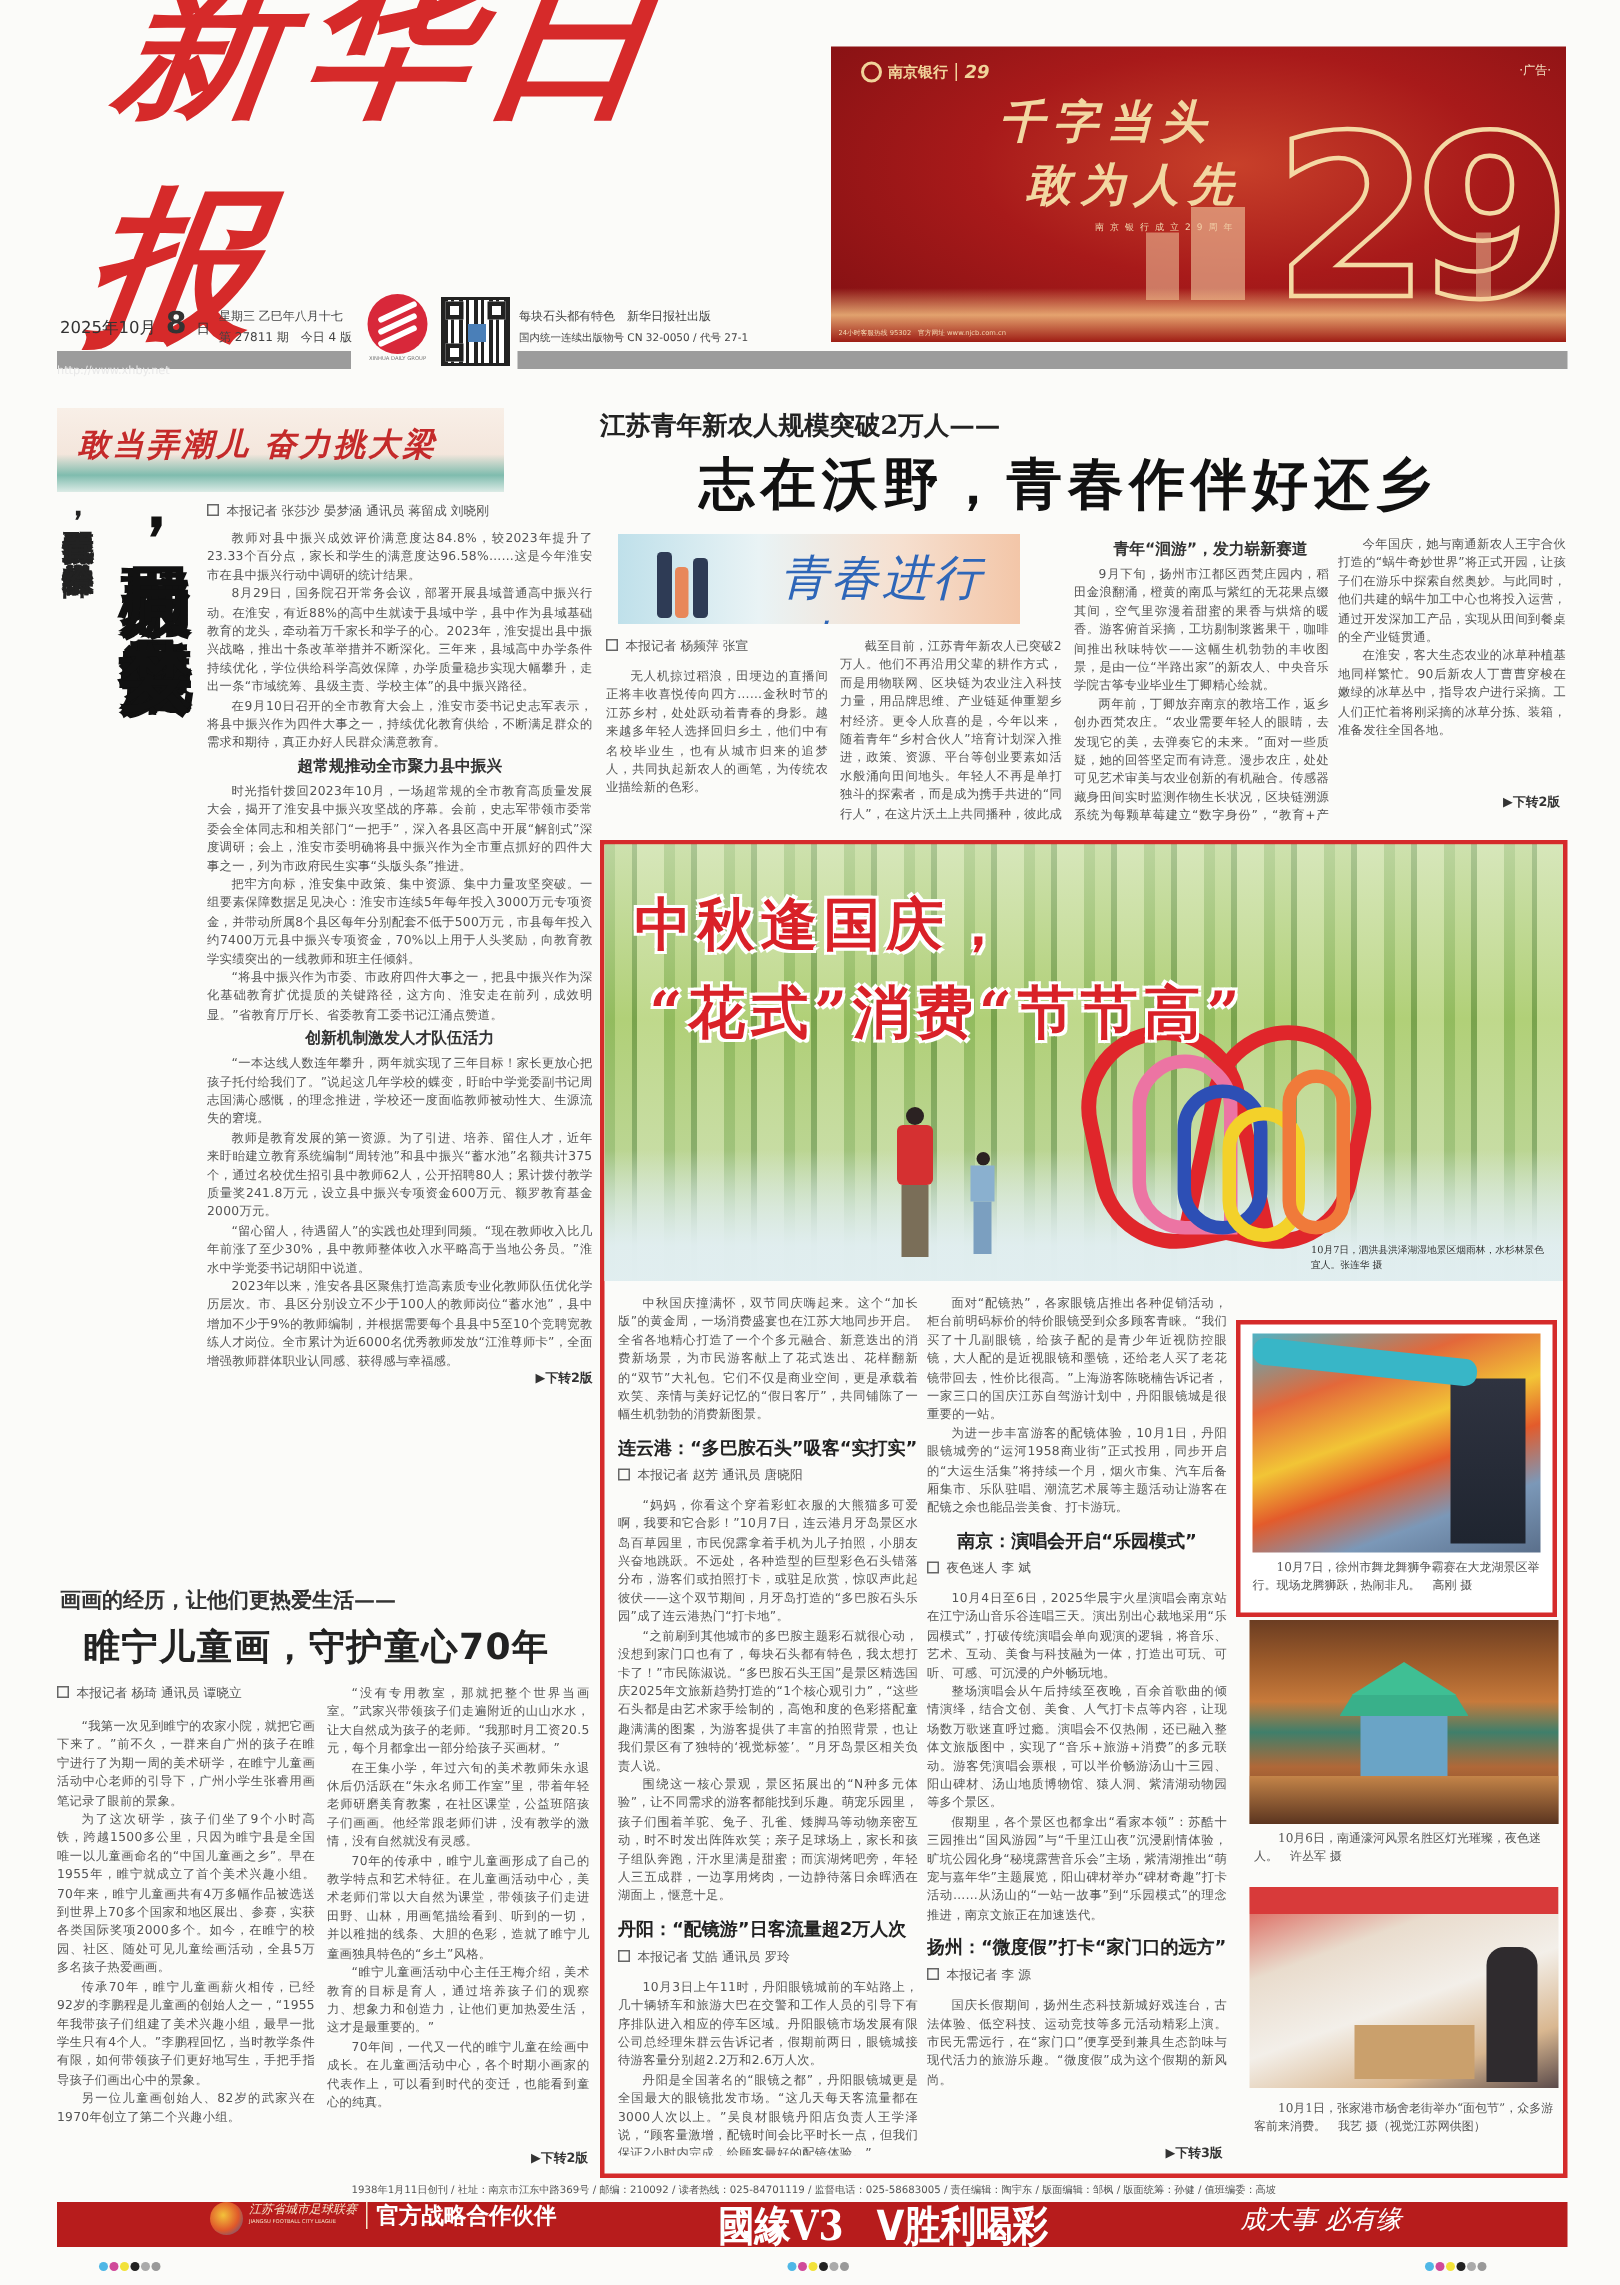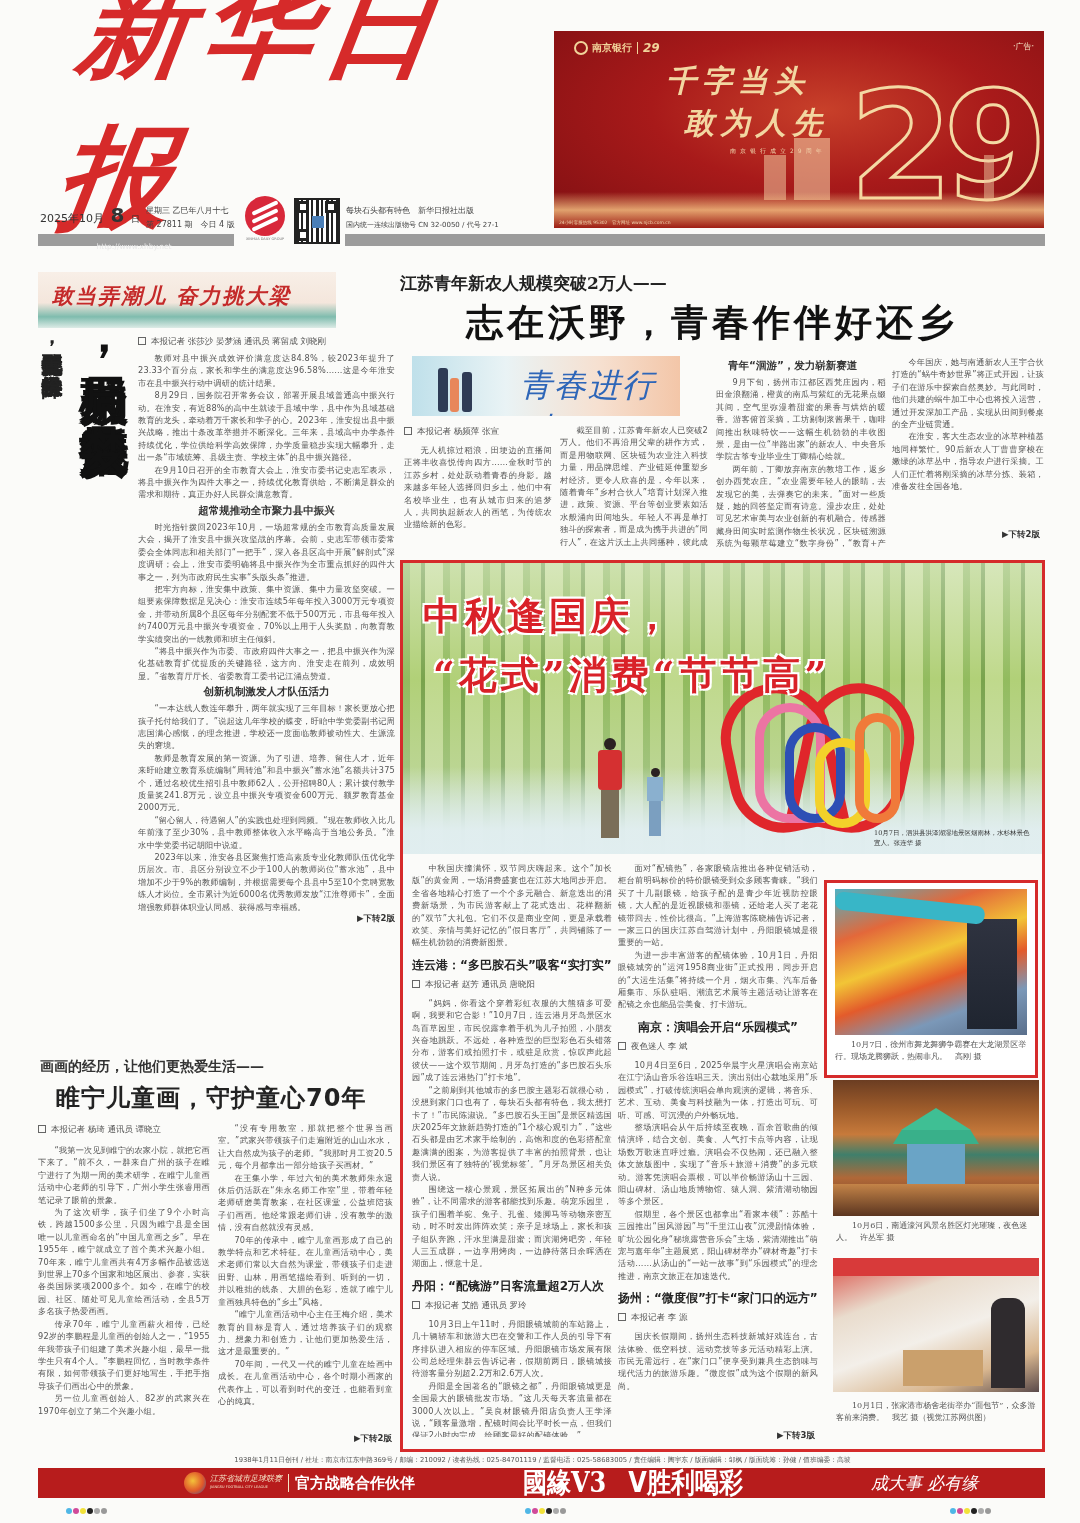--- a/index.html
+++ b/index.html
@@ -26,21 +26,21 @@
 
 <div class="abs" style="left:40px; top:203px; font-size:11px; color:#333;">
   <span>2025年10月</span>
   <span style="font-size:20px; font-weight:bold; margin:0 3px;">8</span>
   <span style="font-size:9px;">日</span>
 </div>
 <div class="abs" style="left:146px; top:204px; font-size:8px; color:#444; line-height:14px;">
   <div>星期三 乙巳年八月十七</div>
   <div>第 27811 期　今日 4 版</div>
 </div>
-<div class="abs graybar" style="left:38px; top:234px; width:196px; text-align:center; padding-right:4px;">
+<div class="abs graybar" style="left:38px; top:234px; width:196px; text-align:left; padding-right:4px;">
   <span style="font-size:7.5px; color:#e8e8e8; line-height:12px;">http://www.xhby.net</span>
 </div>
 
 <div class="abs" style="left:241px; top:196px; width:48px; height:50px; text-align:center;">
   <div style="width:40px; height:40px; margin:0 auto; border-radius:50%; background:#d8283a; position:relative; overflow:hidden;">
     <div style="position:absolute; left:6px; top:10px; width:28px; height:4px; background:#fff; transform:rotate(-25deg); border-radius:2px;"></div>
     <div style="position:absolute; left:6px; top:18px; width:28px; height:4px; background:#fff; transform:rotate(-25deg); border-radius:2px;"></div>
     <div style="position:absolute; left:6px; top:26px; width:28px; height:4px; background:#fff; transform:rotate(-25deg); border-radius:2px;"></div>
   </div>
   <div style="font-size:3.5px; color:#777; margin-top:1px; white-space:nowrap;">XINHUA DAILY GROUP</div>
@@ -152,21 +152,21 @@
   <div class="body-text" style="margin-top:6px;">
     <p>无人机掠过稻浪，田埂边的直播间正将丰收喜悦传向四方……金秋时节的江苏乡村，处处跃动着青春的身影。越来越多年轻人选择回归乡土，他们中有名校毕业生，也有从城市归来的追梦人，共同执起新农人的画笔，为传统农业描绘新的色彩。</p>
   </div>
 </div>
 <div class="abs" style="left:560px; top:424px; width:148px; height:125px; overflow:hidden;">
   <div class="body-text">
     <p>截至目前，江苏青年新农人已突破2万人。他们不再沿用父辈的耕作方式，而是用物联网、区块链为农业注入科技力量，用品牌思维、产业链延伸重塑乡村经济。更令人欣喜的是，今年以来，随着青年“乡村合伙人”培育计划深入推进，政策、资源、平台等创业要素如活水般涌向田间地头。年轻人不再是单打独斗的探索者，而是成为携手共进的“同行人”，在这片沃土上共同播种，彼此成就，让农业真正成为“有里有面”的现代化产业。</p>
   </div>
 </div>
 <div class="abs" style="left:716px; top:356px; width:170px; height:192px; overflow:hidden;">
-  <div class="subhead" style="text-align:left; margin-left:12px;">青年“洄游”，发力崭新赛道</div>
+  <div class="subhead" style="text-align:center; margin-left:12px;">青年“洄游”，发力崭新赛道</div>
   <div class="body-text">
     <p>9月下旬，扬州市江都区西梵庄园内，稻田金浪翻涌，橙黄的南瓜与紫红的无花果点缀其间，空气里弥漫着甜蜜的果香与烘焙的暖香。游客俯首采摘，工坊剔制浆酱果干，咖啡间推出秋味特饮——这幅生机勃勃的丰收图景，是由一位“半路出家”的新农人、中央音乐学院古筝专业毕业生丁卿精心绘就。</p>
     <p>两年前，丁卿放弃南京的教培工作，返乡创办西梵农庄。“农业需要年轻人的眼睛，去发现它的美，去弹奏它的未来。”面对一些质疑，她的回答坚定而有诗意。漫步农庄，处处可见艺术审美与农业创新的有机融合。传感器藏身田间实时监测作物生长状况，区块链溯源系统为每颗草莓建立“数字身份”，“教育+产品”创新模式让劳动体验与消费紧密联结。</p>
   </div>
 </div>
 <div class="abs" style="left:892px; top:356px; width:152px; height:178px; overflow:hidden;">
   <div class="body-text">
     <p>今年国庆，她与南通新农人王宇合伙打造的“蜗牛奇妙世界”将正式开园，让孩子们在游乐中探索自然奥妙。与此同时，他们共建的蜗牛加工中心也将投入运营，通过开发深加工产品，实现从田间到餐桌的全产业链贯通。</p>
     <p>在淮安，客大生态农业的冰草种植基地同样繁忙。90后新农人丁曹曹穿梭在嫩绿的冰草丛中，指导农户进行采摘。工人们正忙着将刚采摘的冰草分拣、装箱，准备发往全国各地。</p>
   </div>
@@ -264,21 +264,21 @@
 
 <div class="photo abs" style="left:833px; top:1258px; width:206px; height:134px; background:linear-gradient(160deg,#d94a42 0%,#e9dccd 30%,#f3efe9 55%,#d9b790 80%,#5a4a4a 100%);">
   <div style="position:absolute; left:0; top:0; width:100%; height:18px; background:#d83a3a;"></div>
   <div style="position:absolute; right:14px; top:40px; width:34px; height:90px; background:#2f2b2e; border-radius:12px 12px 0 0;"></div>
   <div style="position:absolute; left:70px; top:92px; width:80px; height:36px; background:#caa06c;"></div>
 </div>
 <div class="abs caption" style="left:836px; top:1400px; width:202px; text-indent:2em;">10月1日，张家港市杨舍老街举办“面包节”，众多游客前来消费。　我艺 摄（视觉江苏网供图）</div>
 
 <div class="abs" style="left:40px; top:1455px; width:1005px; text-align:center; font-size:6.8px; color:#555; white-space:nowrap;">1938年1月11日创刊 / 社址：南京市江东中路369号 / 邮编：210092 / 读者热线：025-84701119 / 监督电话：025-58683005 / 责任编辑：陶宇东 / 版面编辑：邹枫 / 版面统筹：孙健 / 值班编委：高坡</div>
 
-<div class="abs" style="left:38px; top:1468px; width:1007px; height:30px; background:#b71c1c; display:flex; align-items:center;padding-left:44px;">
+<div class="abs" style="left:38px; top:1468px; width:1007px; height:30px; background:#b71c1c; display:flex; align-items:flex-start;">
   <div style="margin-left:102px; width:22px; height:22px; border-radius:50%; background:radial-gradient(circle at 40% 40%,#f3c23a 0%,#e0582a 55%,#3a52a0 100%);"></div>
   <div style="margin-left:4px; color:#f5e6c8; line-height:9px;">
     <div style="font-size:8px; font-style:italic;">江苏省城市足球联赛</div>
     <div style="font-size:3.5px;">JIANGSU FOOTBALL CITY LEAGUE</div>
   </div>
   <div style="width:1px; height:18px; background:#f5e6c8; margin:0 6px;"></div>
   <div style="font-size:15px; font-weight:bold; color:#fff;">官方战略合作伙伴</div>
   <div style="margin-left:108px; font-family:'DejaVu Serif',serif; font-size:24px; font-weight:bold; color:#fff; transform:scaleY(1.15);">國緣V3</div>
   <div style="margin-left:22px; font-size:24px; font-weight:bold; color:#fff; transform:scaleY(1.15);">V胜利喝彩</div>
   <div style="margin-left:128px; font-family:'DejaVu Serif',serif; font-size:17px; font-style:italic; color:#fff;">成大事 必有缘</div>

